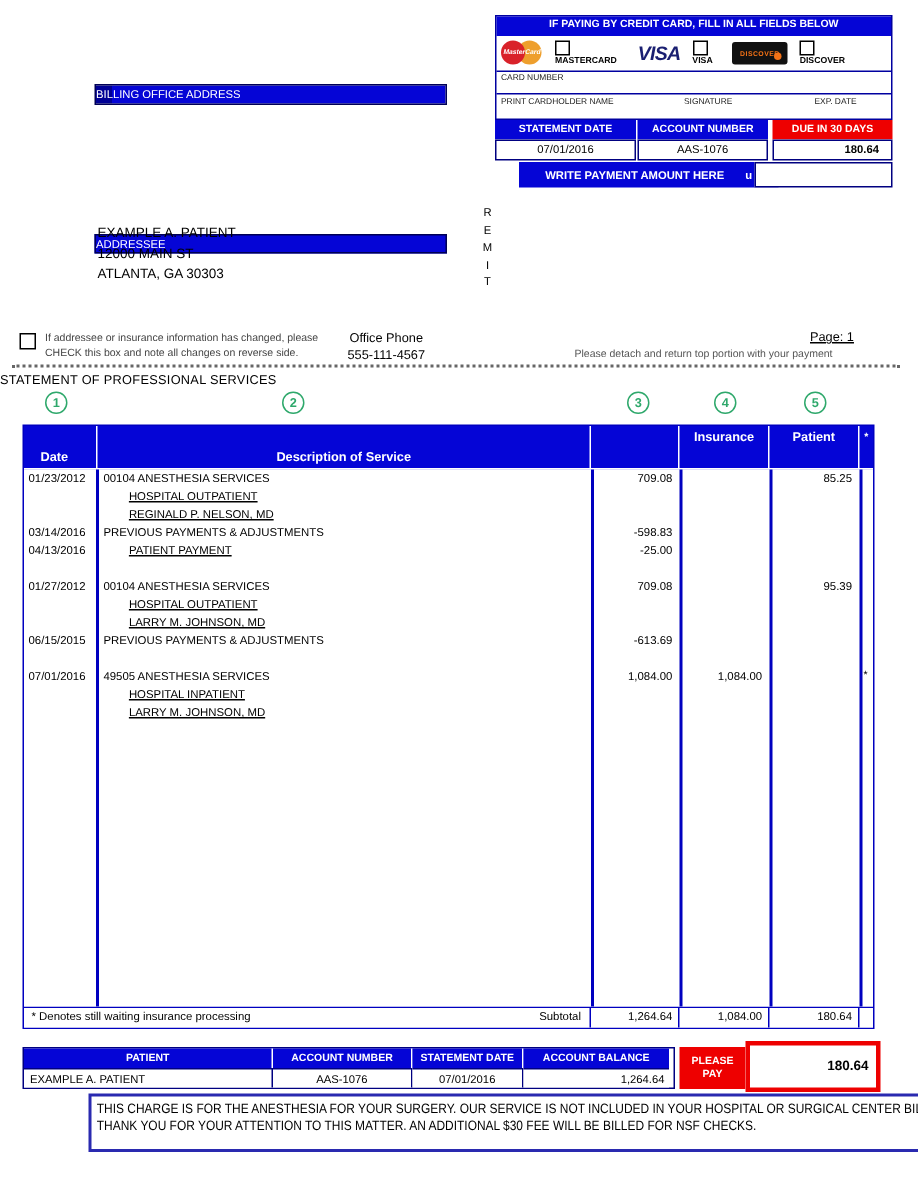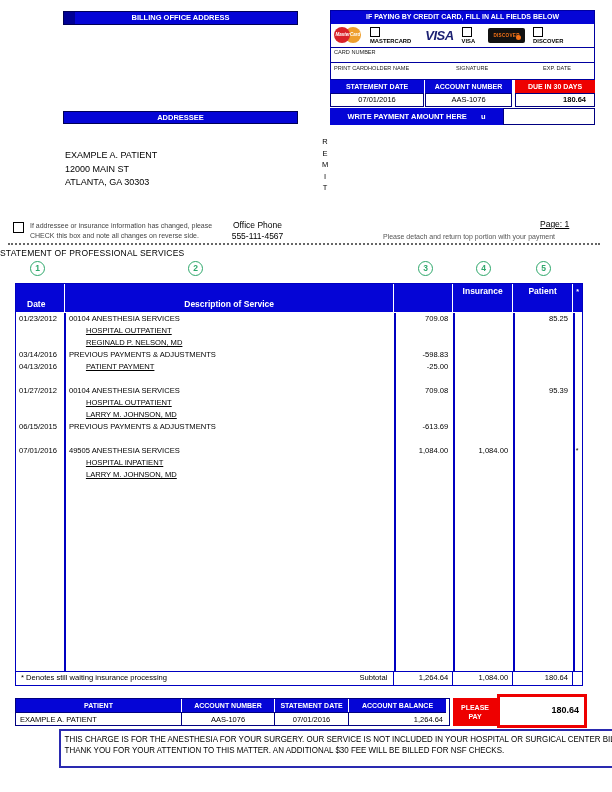--- a/index.html
+++ b/index.html
@@ -2,21 +2,21 @@
 <html><head>
 <meta charset="utf-8">
 <style>
   * { box-sizing: border-box; margin: 0; padding: 0; }
   html,body { background:#ffffff; }
   body { font-family:"Liberation Sans","DejaVu Sans",sans-serif; color:#000; }
   .page { position:relative; width:612px; height:792px; background:#fff; overflow:hidden; }
   .abs { position:absolute; }
 
   
-  .banner { background:#0505d6; color:#fff; font-weight:bold; text-align:center; border:1px solid #000055; }
+  .banner { background:#0505d6; color:#fff; font-weight:normal; text-align:left; border:1px solid #000055;margin-top:45px; }
   .banner.capped { background:linear-gradient(90deg,#000095 0 11px,#0505d6 11px); }
 
   
   .cc-box { left:330px; top:10px; width:265px; height:70px; border:1px solid #0000a0; }
   .cc-head { height:13px; background:#0505d6; color:#fff; font-weight:bold; font-size:7px; line-height:12px; text-align:center; }
   .cc-logos { height:23px; display:flex; align-items:center; padding:0 3px; gap:8px; }
   .mc-logo { position:relative; width:28px; height:17px; flex:0 0 auto; }
   .mc-c { position:absolute; width:16px; height:16px; border-radius:50%; top:0; }
   .mc-red { left:0; background:#d9222a; z-index:2; }
   .mc-org { left:11px; background:#ee9f2d; z-index:1; }
@@ -28,21 +28,21 @@
   .disc-logo { position:relative; width:37px; height:15px; background:#111; border-radius:2px; flex:0 0 auto; margin-left:5px; display:flex; align-items:center; justify-content:center; }
   .disc-txt { color:#f47216; font-size:4.6px; font-weight:bold; letter-spacing:0.3px; }
   .disc-ball { position:absolute; right:4px; bottom:3px; width:5px; height:5px; border-radius:50%; background:#f47216; }
   .cc-number { border-top:1px solid #0000a0; height:15px; font-size:5.6px; color:#222; padding:1px 0 0 3px; }
   .cc-signrow { position:relative; border-top:1px solid #0000a0; height:17px; font-size:5.6px; color:#222; }
   .cc-signrow span { position:absolute; top:2px; }
 
   
   .hdr-cell { color:#fff; font-weight:bold; font-size:7px; text-align:center; line-height:13px; height:13px; }
   .val-cell { background:#fff; border:1px solid #000080; height:14px; font-size:7.5px; line-height:12px; text-align:center; }
-  .writebar { background:#0505d6; color:#fff; font-weight:bold; font-size:7.5px; text-align:center; line-height:17px; height:17px; }
+  .writebar { background:#0505d6; color:#fff; font-weight:bold; font-size:7.5px; text-align:center; line-height:17px; height:17px;margin-left:16px; }
   .writebox { background:#fff; border:1px solid #000080; height:17px; }
 
   
   .addr-lines { font-size:9px; line-height:13.5px; }
   .remit { font-size:7.5px; line-height:11.5px; text-align:center; width:10px; }
 
   
   .notice-text { font-size:7px; color:#444; line-height:10px; }
   .phone { font-size:8.5px; text-align:center; line-height:11px; }
   .pageno { font-size:8.5px; }

